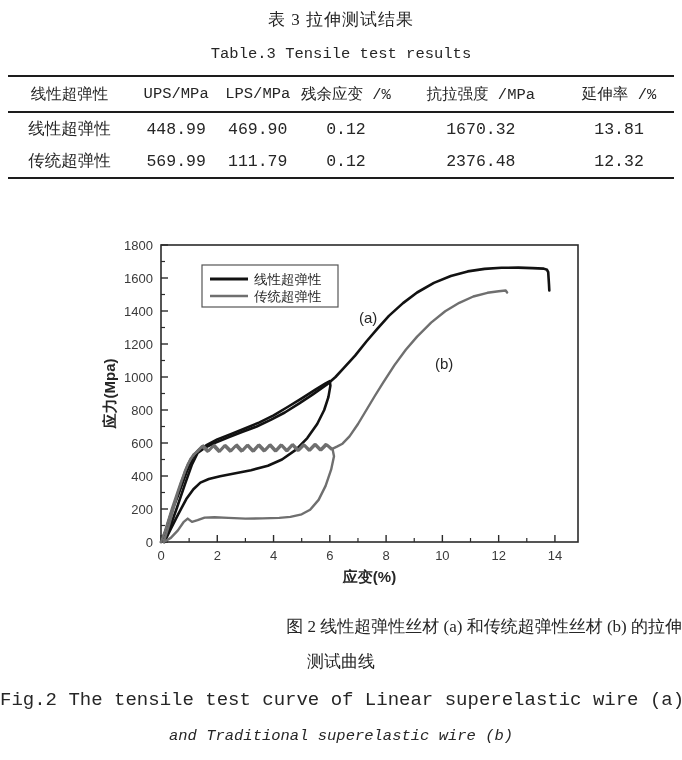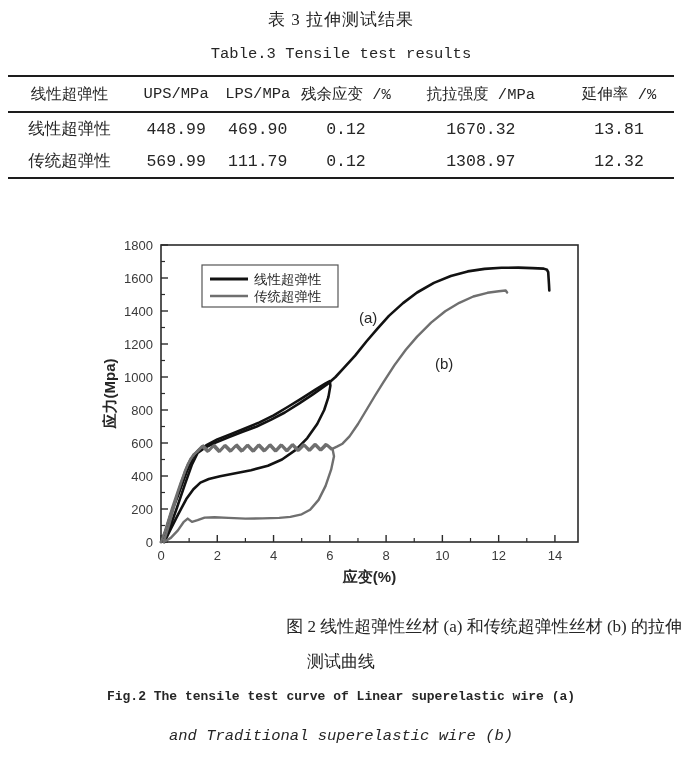--- a/index.html
+++ b/index.html
@@ -26,21 +26,21 @@
   }
   #results-table thead tr{height:36px;border-bottom:2px solid #1d1d1d;}
   #results-table thead th{font-size:15.5px;}
   #results-table tbody tr{height:33px;}
   #results-table tbody td{font-size:16.5px;}
   
   #chart-svg{position:absolute;left:0;top:228px;}
   
   #fig-caption-cn-1{top:615px;font-size:17px;text-align:right;}
   #fig-caption-cn-2{top:650px;font-size:17px;}
-  #fig-caption-en-1{top:689px;font-size:13px;font-weight:bold;}
+  #fig-caption-en-1{top:689px;font-size:19px;}
   #fig-caption-en-2{top:727px;font-size:15.5px;font-style:italic;}
 </style>
 </head>
 <body>
 
 <div class="center-line cjk" id="tbl-title-cn">表 3  拉伸测试结果</div>
 <div class="center-line mono" id="tbl-title-en">Table.3  Tensile test results</div>
 
 <table id="results-table">
   <colgroup>
@@ -68,21 +68,21 @@
       <td>469.90</td>
       <td>0.12</td>
       <td>1670.32</td>
       <td>13.81</td>
     </tr>
     <tr>
       <td>传统超弹性</td>
       <td>569.99</td>
       <td>111.79</td>
       <td>0.12</td>
-      <td>1308.97</td>
+      <td>2376.48</td>
       <td>12.32</td>
     </tr>
   </tbody>
 </table>
 
 <svg id="chart-svg" width="682" height="372" viewBox="0 0 682 372">
     <rect x="161" y="17" width="417" height="297" fill="none" stroke="#2b2b2b" stroke-width="1.6"></rect>
     <line x1="161" y1="314" x2="168" y2="314" stroke="#2b2b2b" stroke-width="1.4"></line>
     <text x="153" y="318.5" text-anchor="end" fill="#3a3a3a" font-family="&quot;Liberation Sans&quot;, sans-serif" font-size="13px">0</text>
     <line x1="161" y1="281" x2="168" y2="281" stroke="#2b2b2b" stroke-width="1.4"></line>

